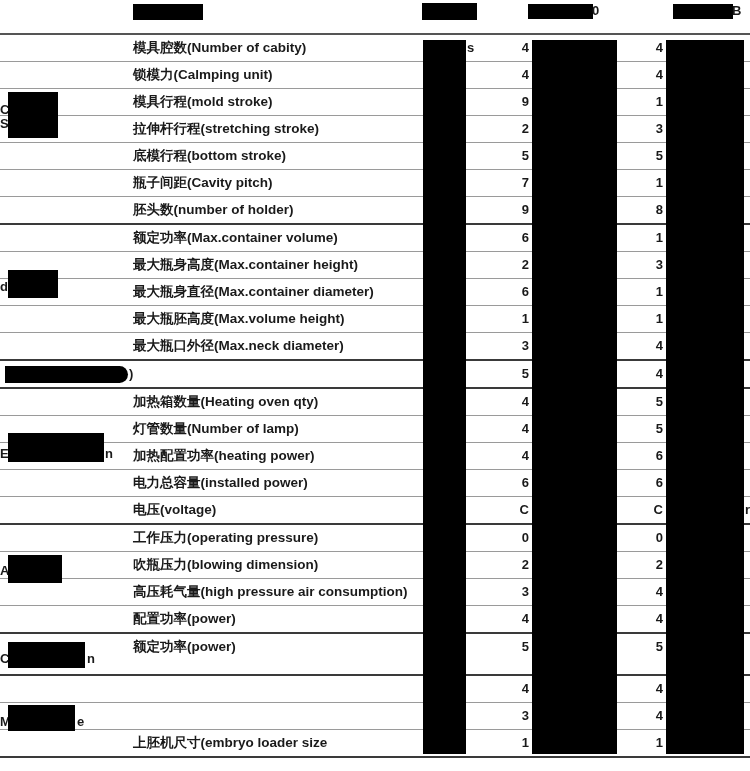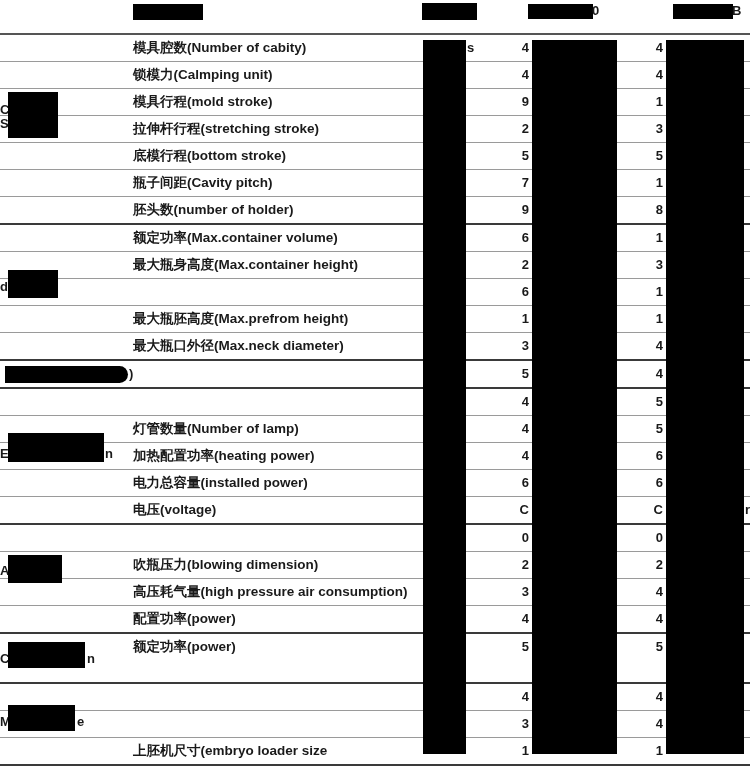--- a/index.html
+++ b/index.html
@@ -17,21 +17,21 @@
   .hfrag{position:absolute;top:3px;font-size:13px;font-weight:700;line-height:16px;}
   .hf3{left:592px;}
   .hf4{left:732px;}
   
   .tbody{border-bottom:2px solid #3a3a3a;}
   .section{border-top:2px solid #3a3a3a;}
   .section:first-child{border-top:none;}
   .row{position:relative;height:26px;border-top:1px solid #9a9a9a;
        font-size:13.5px;font-weight:700;line-height:26px;}
   .row:first-child{border-top:none;}
-  .row.tall{height:48px;}
+  .row.tall{height:40px;}
   .lbl{position:absolute;left:133px;top:0;white-space:nowrap;}
   .frag{position:absolute;top:0;white-space:nowrap;font-size:13px;font-weight:700;}
   .v1t{left:467px;}
   .v2{left:499px;width:30px;text-align:right;}
   .v3{left:633px;width:30px;text-align:right;}
   .v3t{left:745px;z-index:6;}
   .pill{position:absolute;left:5px;top:5px;width:123px;height:17px;background:#000;
         border-radius:0 9px 9px 0;}
   .pill-frag{left:129px;}
   
@@ -109,44 +109,46 @@
           <span class="lbl">额定功率(Max.container volume)</span>
           <span class="frag v2">6</span>
           <span class="frag v3">1</span>
         </div>
         <div class="row">
           <span class="lbl">最大瓶身高度(Max.container height)</span>
           <span class="frag v2">2</span>
           <span class="frag v3">3</span>
         </div>
         <div class="row">
+          <span class="lbl">最大瓶身直径(Max.container diameter)</span>
           <span class="frag v2">6</span>
           <span class="frag v3">1</span>
         </div>
         <div class="row">
-          <span class="lbl">最大瓶胚高度(Max.prefrom height)</span>
+          <span class="lbl">最大瓶胚高度(Max.volume height)</span>
           <span class="frag v2">1</span>
           <span class="frag v3">1</span>
         </div>
         <div class="row">
           <span class="lbl">最大瓶口外径(Max.neck diameter)</span>
           <span class="frag v2">3</span>
           <span class="frag v3">4</span>
         </div>
       </div>
       <div class="section">
         <div class="row">
           <span class="pill"></span>
           <span class="frag pill-frag">)</span>
           <span class="frag v2">5</span>
           <span class="frag v3">4</span>
         </div>
       </div>
       <div class="section">
         <div class="row">
+          <span class="lbl">加热箱数量(Heating oven qty)</span>
           <span class="frag v2">4</span>
           <span class="frag v3">5</span>
         </div>
         <div class="row">
           <span class="lbl">灯管数量(Number of lamp)</span>
           <span class="frag v2">4</span>
           <span class="frag v3">5</span>
         </div>
         <div class="row">
           <span class="lbl">加热配置功率(heating power)</span>
@@ -160,20 +162,21 @@
         </div>
         <div class="row">
           <span class="lbl">电压(voltage)</span>
           <span class="frag v2">C</span>
           <span class="frag v3">C</span>
           <span class="frag v3t">r</span>
         </div>
       </div>
       <div class="section">
         <div class="row">
+          <span class="lbl">工作压力(operating pressure)</span>
           <span class="frag v2">0</span>
           <span class="frag v3">0</span>
         </div>
         <div class="row">
           <span class="lbl">吹瓶压力(blowing dimension)</span>
           <span class="frag v2">2</span>
           <span class="frag v3">2</span>
         </div>
         <div class="row">
           <span class="lbl">高压耗气量(high pressure air consumption)</span>

